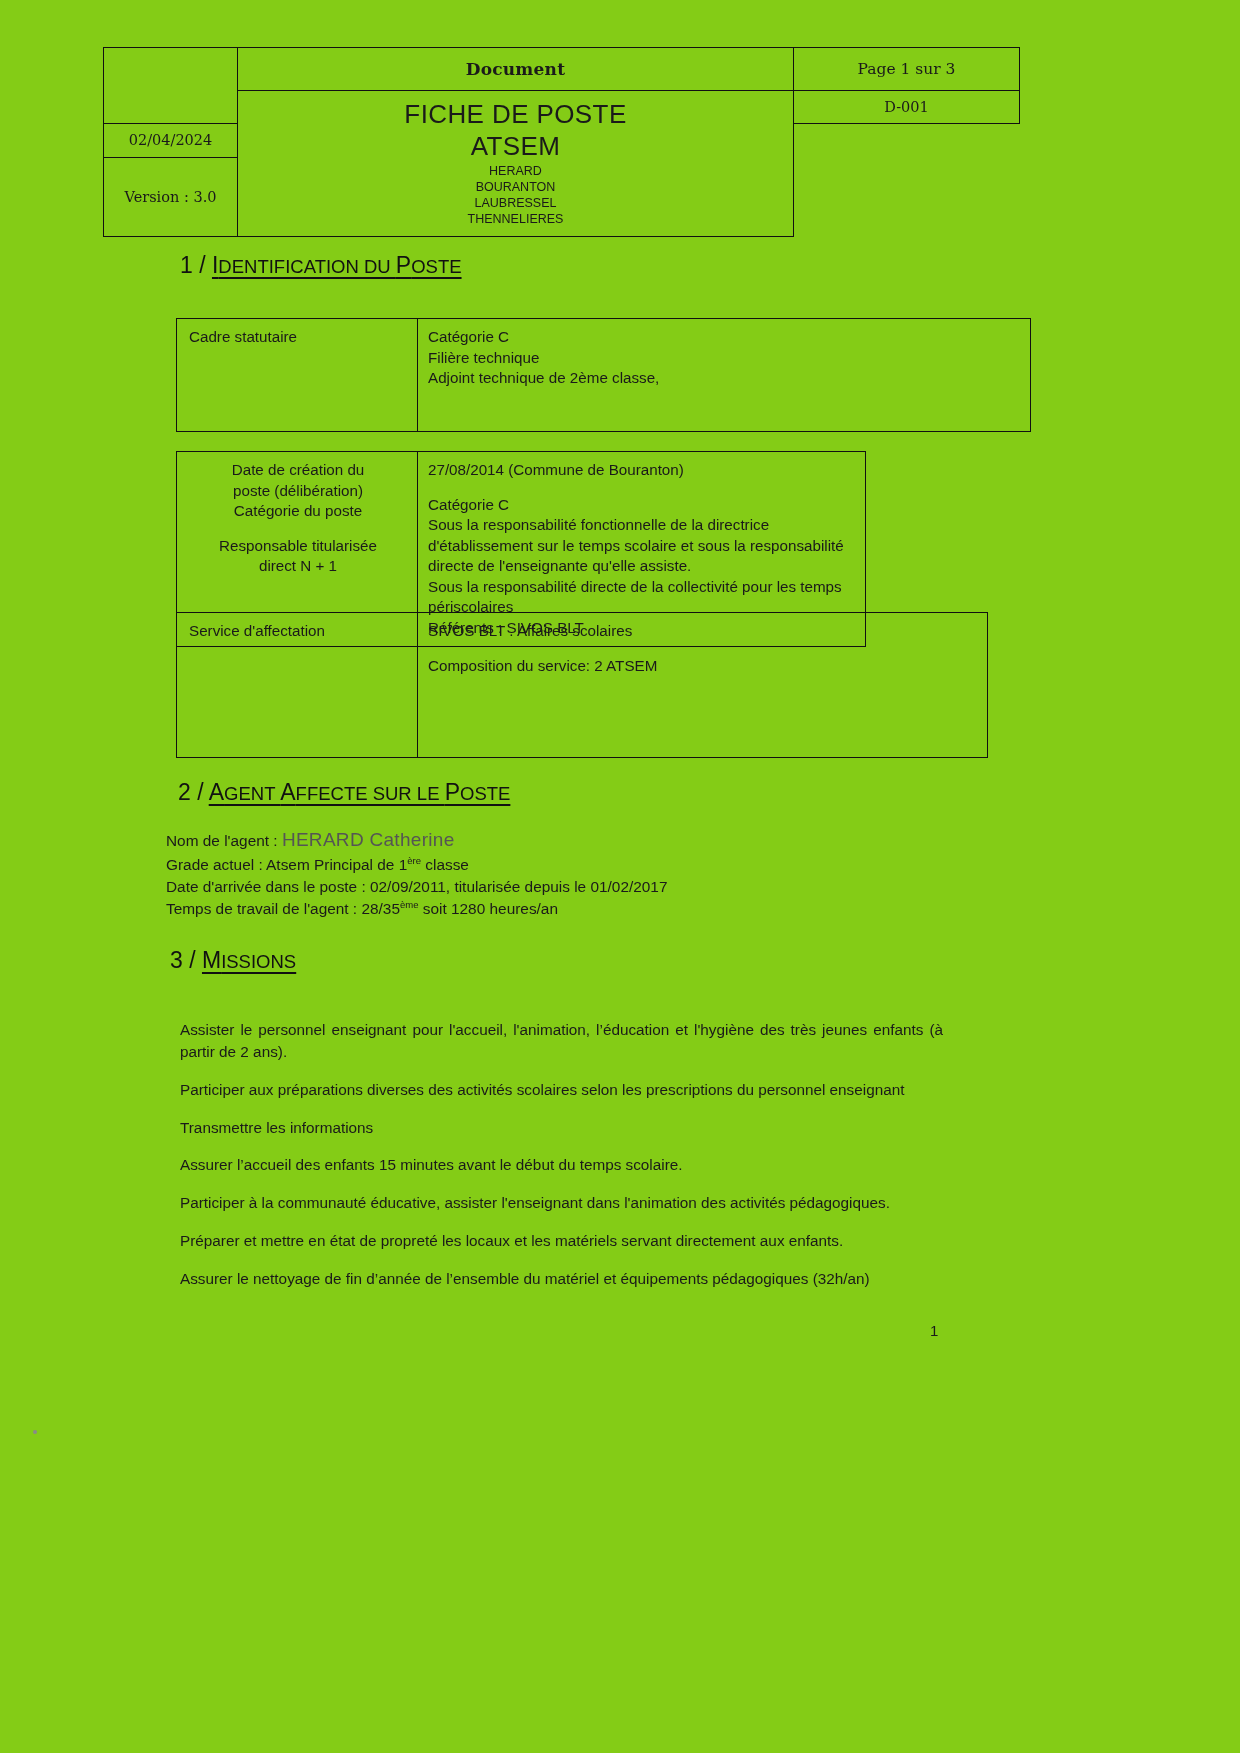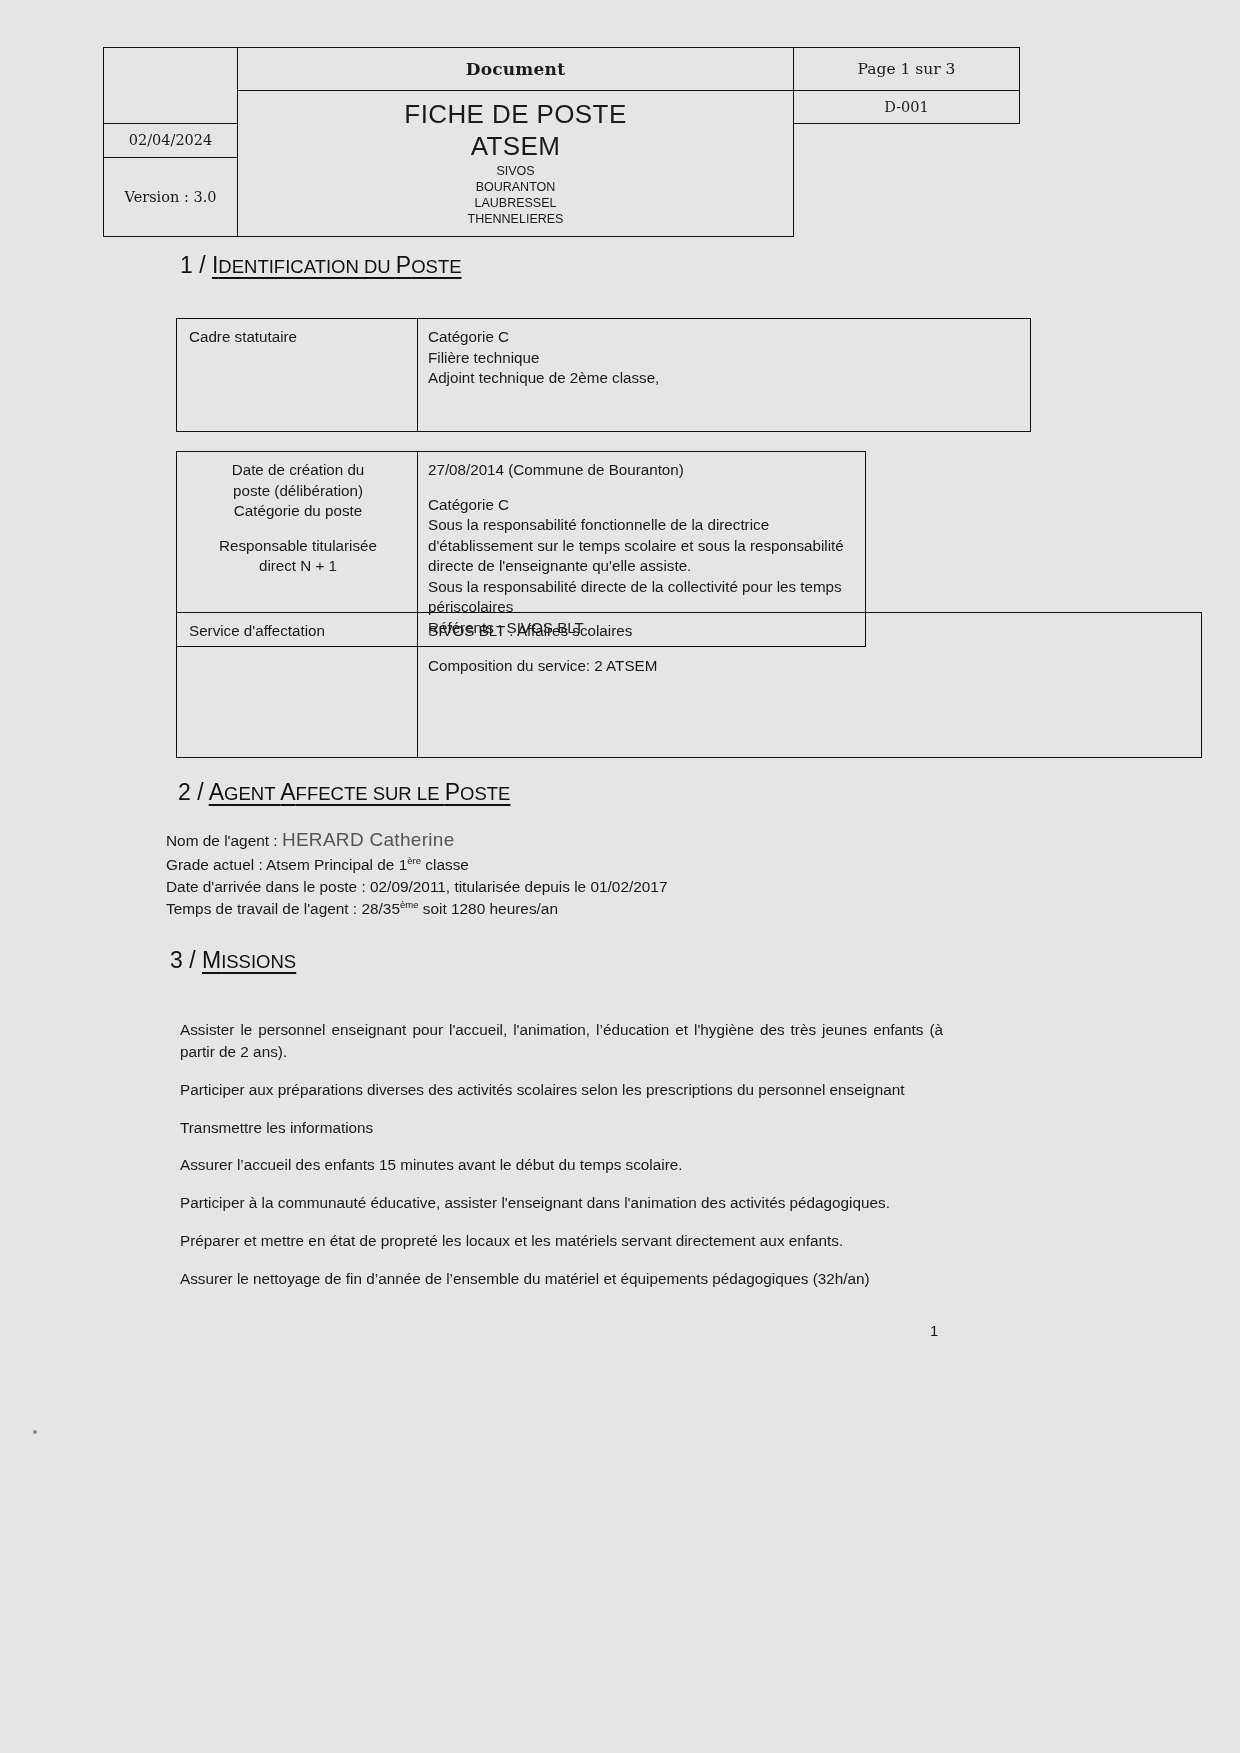--- a/index.html
+++ b/index.html
@@ -12,21 +12,21 @@
     height: 1753px;
     position: relative;
     font-family: "DejaVu Sans", sans-serif;
     color: #1a1a1a;
     overflow: hidden;
   }
 
   .page {
     position: absolute;
     inset: 0;
-    background: #e5e5e5;
+    background: #84cc16;
   }
 
   
   .header-table {
     position: absolute;
     left: 103px;
     top: 47px;
     width: 913px;
     border-collapse: collapse;
     table-layout: fixed;
@@ -133,21 +133,21 @@
   }
   .info-table td.value {
     padding: 8px 10px 8px 10px;
   }
   .label-center { text-align: center; }
 
   #table-cadre      { left: 176px; top: 318px;  width: 855px; }
   #table-cadre td.label { height: 96px; }
   #table-creation   { left: 176px; top: 451px;  width: 690px; }
   #table-creation td.label { height: 130px; }
-  #table-service    { left: 176px; top: 612px;  width: 1026px; }
+  #table-service    { left: 176px; top: 612px;  width: 812px; }
   #table-service td.label { height: 128px; }
 
   .val-line { display: block; }
   .val-gap  { display: block; height: 14px; }
 
   
   .agent-block {
     position: absolute;
     left: 166px;
     top: 827px;
@@ -215,21 +215,21 @@
       </td>
       <td class="hdr-right-cell">
         <div class="hdr-page">Page 1 sur 3</div>
       </td>
     </tr>
     <tr>
       <td rowspan="3">
         <div class="hdr-fiche">FICHE DE POSTE</div>
         <div class="hdr-atsem">ATSEM</div>
         <div class="hdr-communes">
-          <div>SIVOS</div>
+          <div>HERARD</div>
           <div>BOURANTON</div>
           <div>LAUBRESSEL</div>
           <div>THENNELIERES</div>
         </div>
       </td>
       <td>
         <div class="hdr-code">D-001</div>
       </td>
     </tr>
     <tr>

